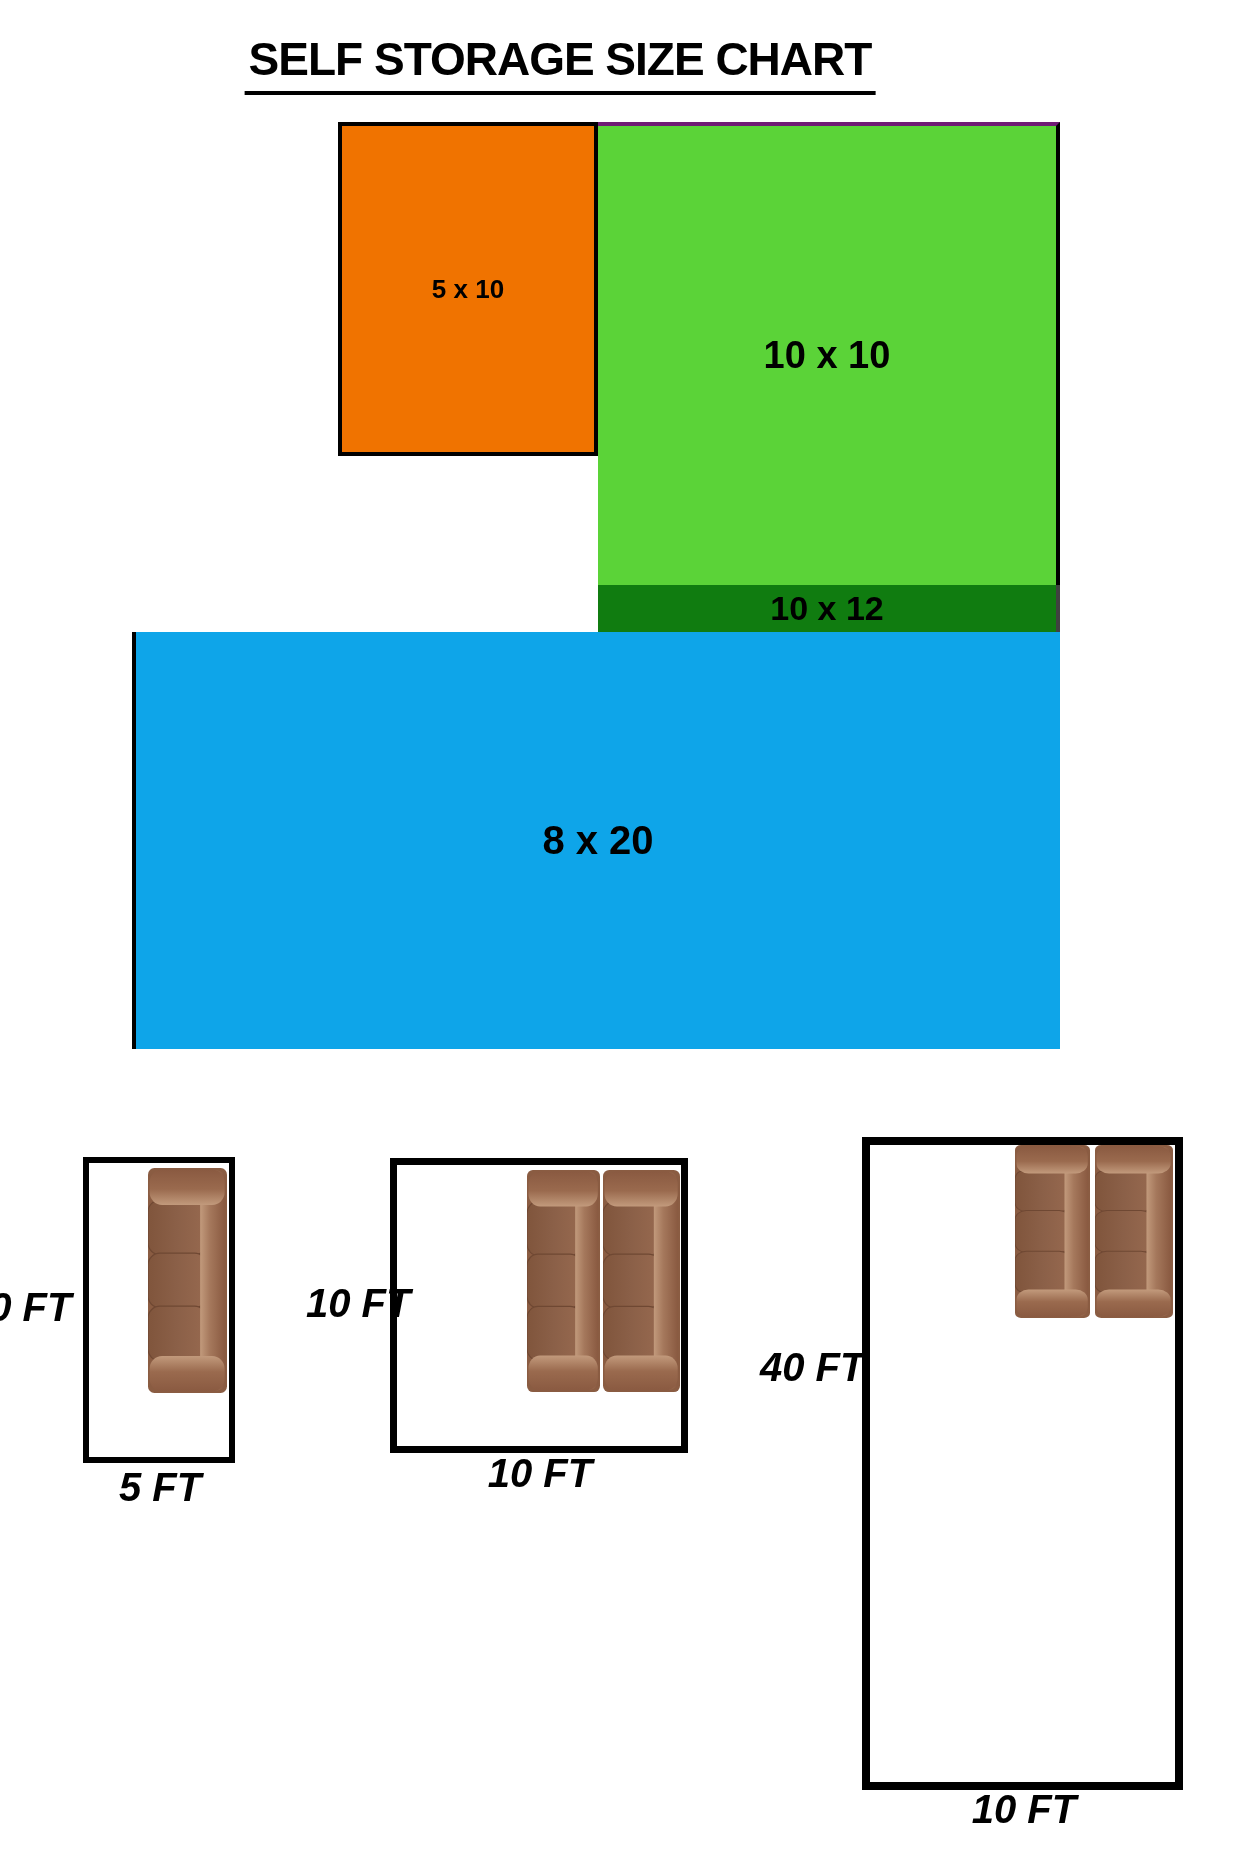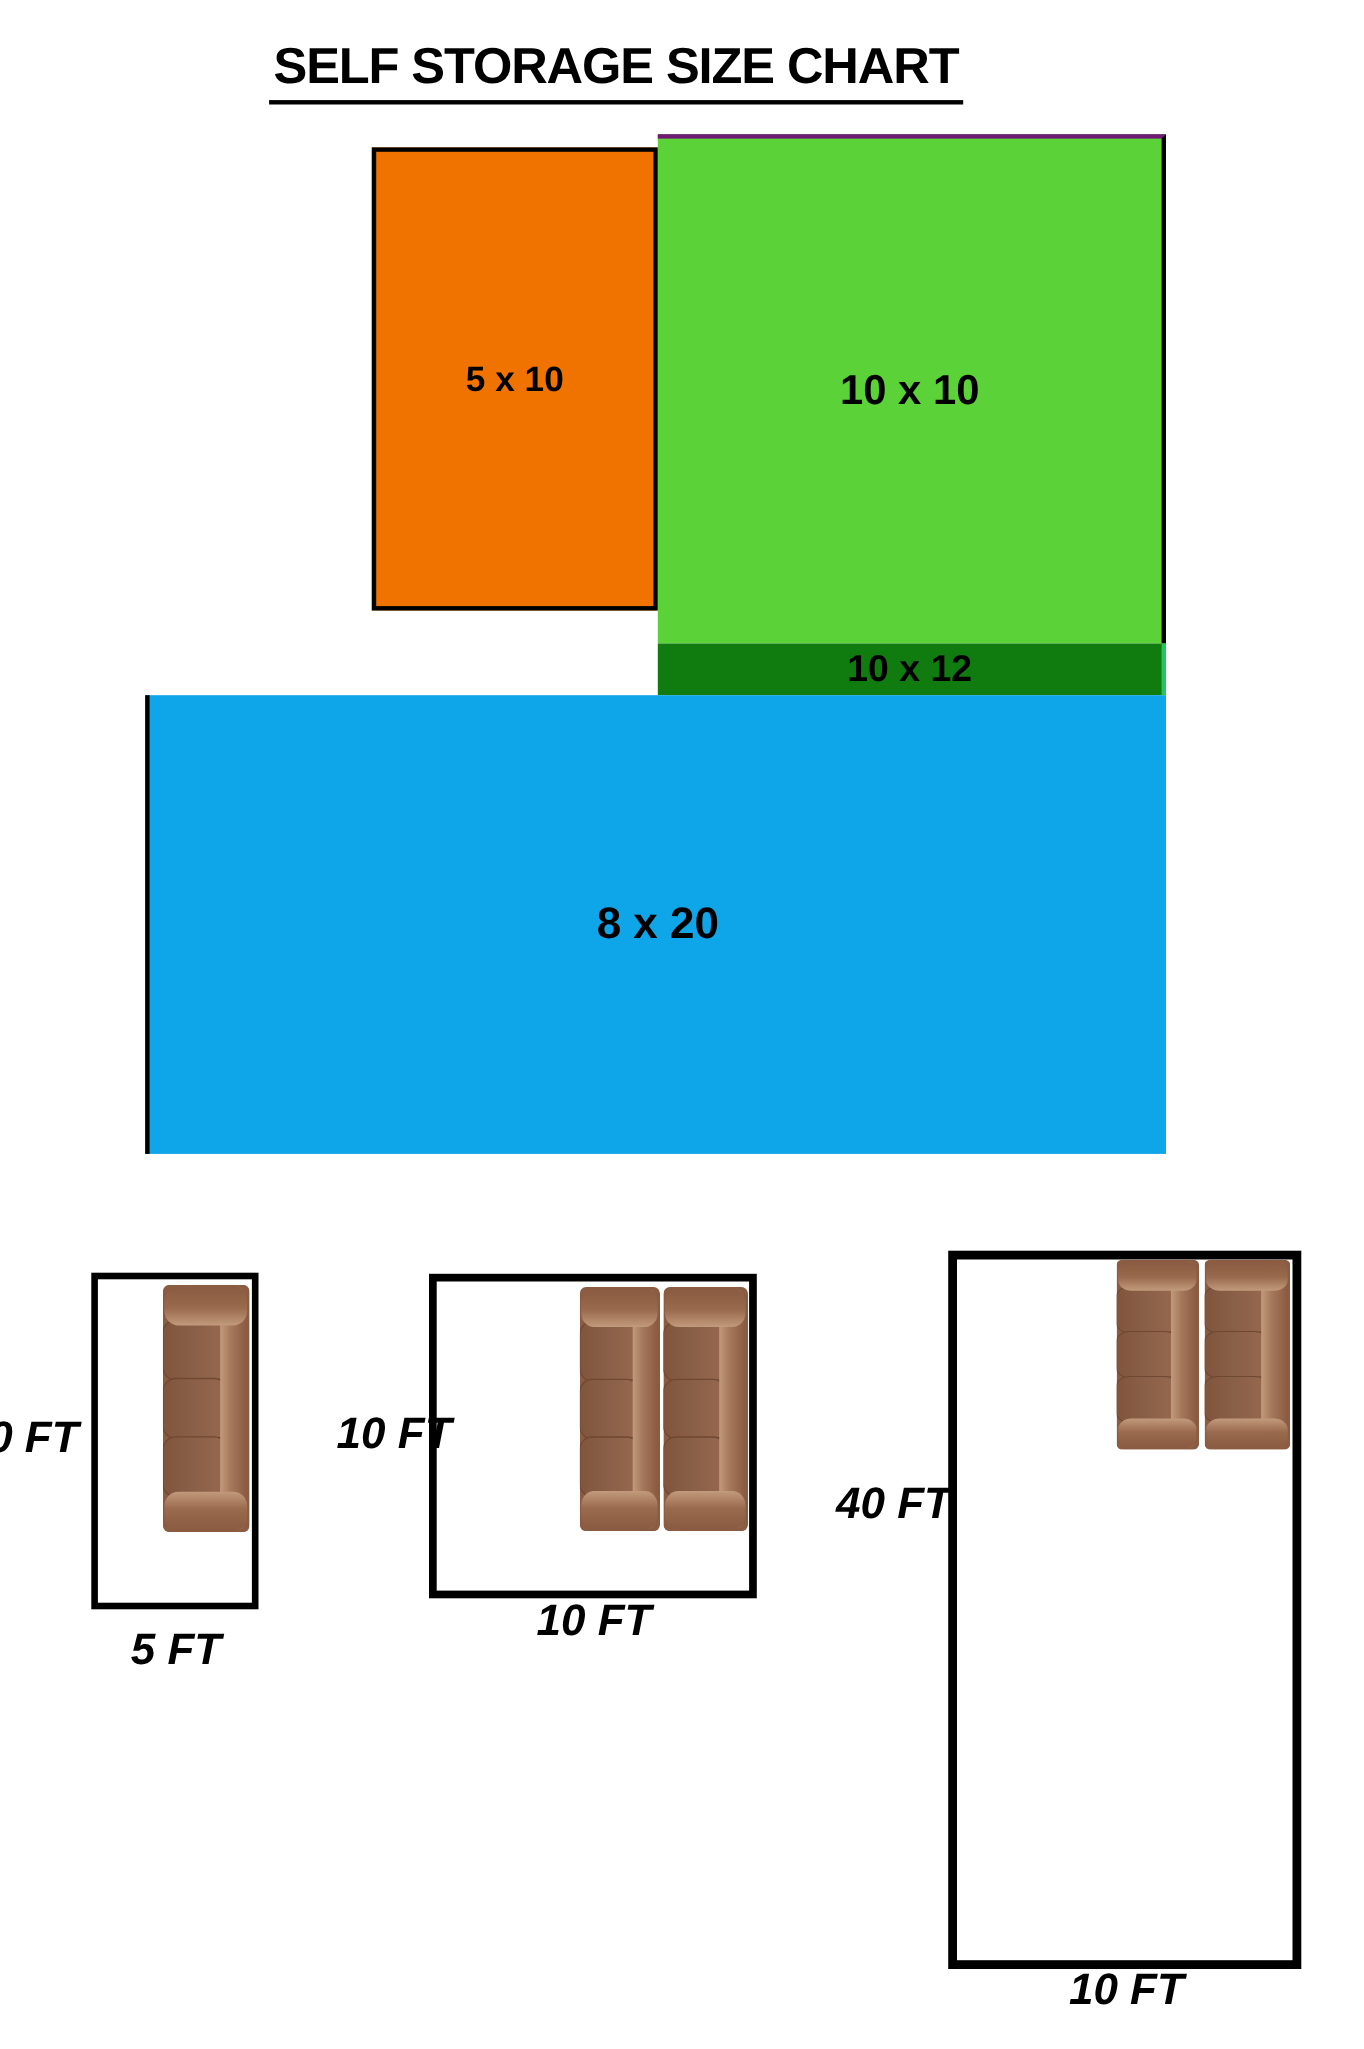--- a/index.html
+++ b/index.html
@@ -10,42 +10,42 @@
   
   .title{
     position:absolute;left:560px;top:32px;transform:translateX(-50%);
     font-size:46px;font-weight:bold;letter-spacing:-1px;white-space:nowrap;
     border-bottom:4px solid #000;padding:0 4px 5px 4px;
   }
   
   .unit{position:absolute;display:flex;align-items:center;justify-content:center;
         font-weight:bold;box-sizing:border-box;}
   .unit-3x5  {left:84px; top:122px; width:254px;height:96px; background:#e8251a;font-size:38px;}
-  .unit-5x10 {left:338px;top:122px; width:260px;height:421px;background:#f07300;font-size:32px;
-              border:4px solid #000;margin-top:12px;}
+  .unit-5x10 {left:338px;top:122px; width:260px;height:334px;background:#f07300;font-size:26px;
+              border:4px solid #000;}
   .unit-10x10{left:598px;top:122px; width:462px;height:463px;background:#5bd338;font-size:38px;
               border-top:4px solid #701a75;border-right:4px solid #000;}
   .unit-10x12{left:598px;top:585px; width:462px;height:47px; background:#107c10;font-size:34px;
-              border-right:4px solid #22c55e;}
+              border-right:4px solid #404040;}
   .unit-8x20 {left:132px;top:632px; width:928px;height:417px;background:#0ea5e9;font-size:40px;
               border-left:4px solid #000;}
   .unit-10x20{left:132px;top:1049px;width:928px;height:46px; background:#0e78b8;font-size:34px;
               border-left:4px solid #000;border-right:4px solid #000;border-bottom:5px solid #000;}
   .unit-10x20 .unit-label{transform:translateY(8px);}
   
   .room{position:absolute;background:#fff;box-sizing:border-box;}
   .room-1{left:83px; top:1157px;width:152px;height:306px;border:6px solid #000;}
   .room-2{left:390px;top:1158px;width:298px;height:295px;border:7px solid #000;}
   .room-3{left:862px;top:1137px;width:321px;height:653px;border:8px solid #000;}
   .couch{position:absolute;}
   
   .ft{position:absolute;font-weight:bold;font-style:italic;font-size:40px;
       line-height:1.05;white-space:nowrap;}
   .ft-r1-side  {left:-33px; top:1286px;}
-  .ft-r1-bottom{left:160px; top:1466px;transform:translateX(-50%);margin-top:13px;}
+  .ft-r1-bottom{left:160px; top:1466px;transform:translateX(-50%);}
   .ft-r2-side  {left:306px; top:1282px;}
   .ft-r2-bottom{left:540px; top:1452px;transform:translateX(-50%);}
   .ft-r3-side  {left:760px; top:1346px;}
   .ft-r3-bottom{left:1024px;top:1788px;transform:translateX(-50%);}
 </style>
 </head>
 <body>
 
 <svg width="0" height="0" style="position:absolute" aria-hidden="true">
   <defs>

